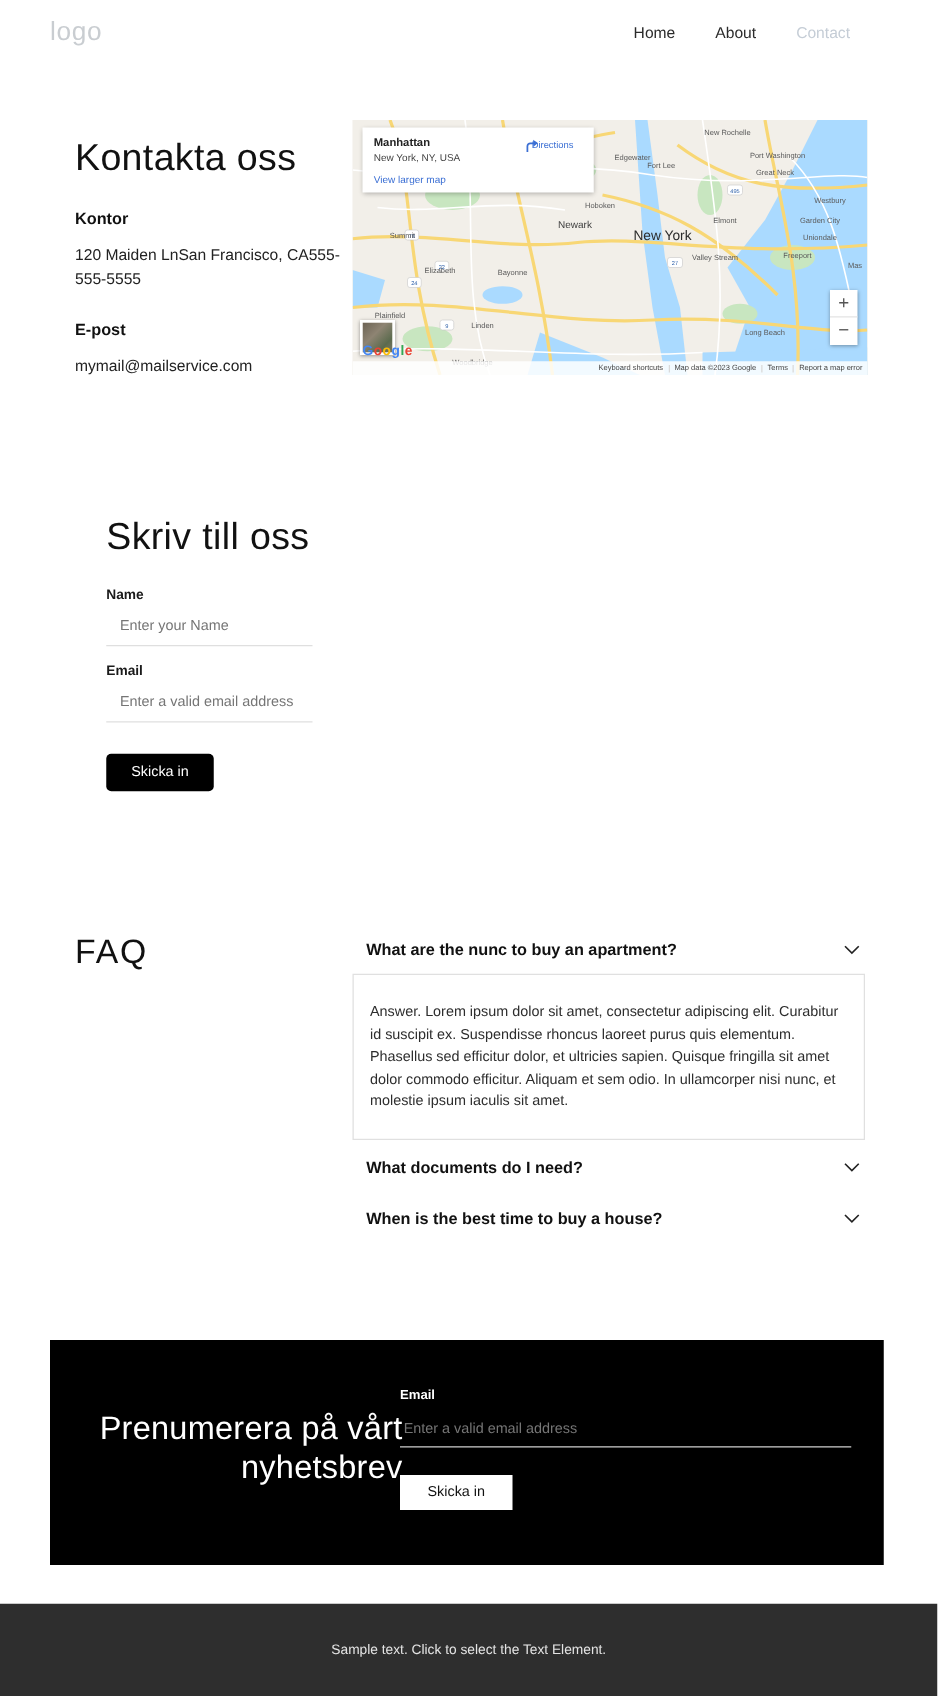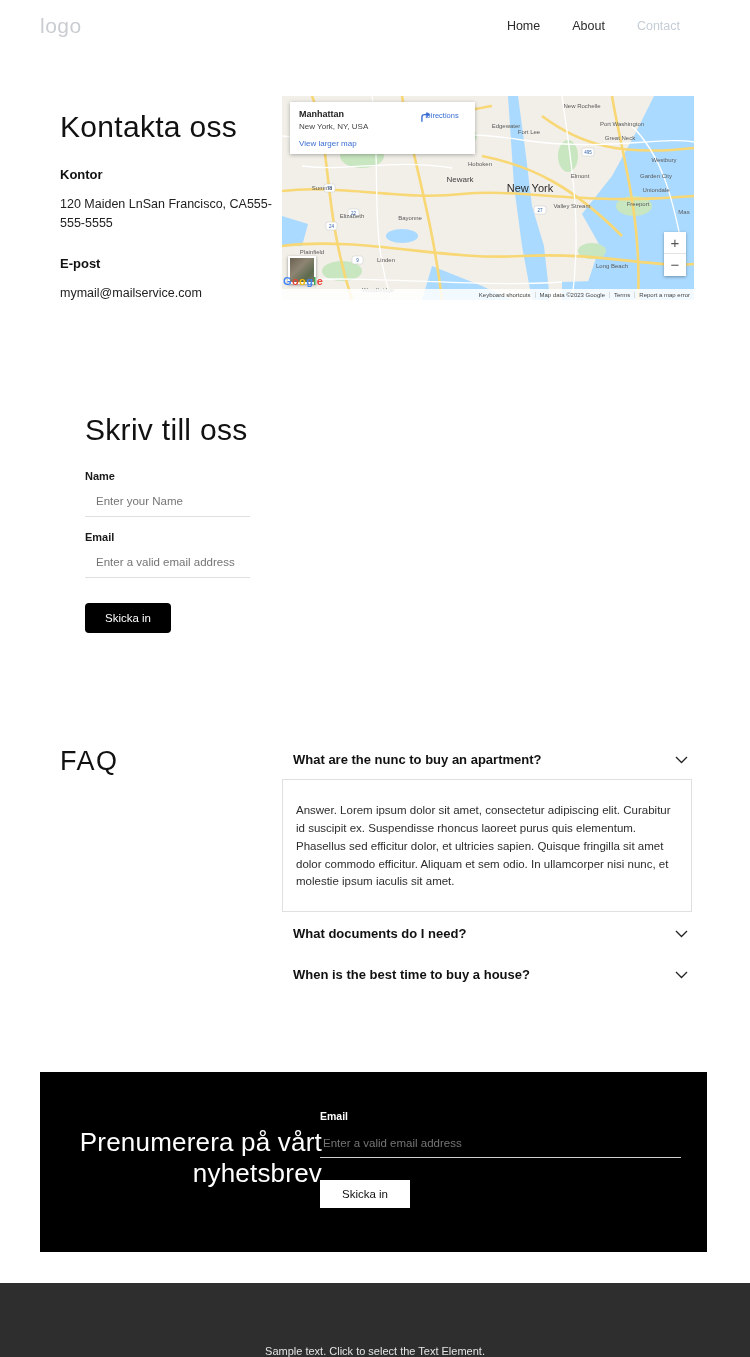--- a/index.html
+++ b/index.html
@@ -102,21 +102,21 @@
   .map-attr {
     position: absolute; left: 0; right: 0; bottom: 0; height: 11px;
     background: rgba(255,255,255,.85);
     display: flex; align-items: center; justify-content: flex-end;
     gap: 0; z-index: 5;
     font-size: 6px; color: #444;
   }
   .map-attr span { padding: 0 4px; border-left: 1px solid #d9d9d9; white-space: nowrap; }
   .map-attr span:first-child { border-left: none; }
   .gmark {
-    position: absolute; left: 1px; bottom: 13px; z-index: 6;
+    position: absolute; left: 8px; bottom: 13px; z-index: 6;
     font-size: 11px; letter-spacing: .4px; font-weight: bold;
   }
   .gmark i { font-style: normal; }
 
   
   .form-wrap { display: flex; padding: 110px 65px 0 85px; align-items: flex-start; flex-direction: column; }
   .form-left { width: 222px; flex: none; }
   .form-right { flex: 1; }
   .field { margin-bottom: 6px; }
   .flabel { font-size: 11px; font-weight: bold; color: #1a1a1a; margin-bottom: 9px; }
@@ -199,21 +199,21 @@
     font-family: "Liberation Sans", sans-serif;
     font-size: 11.5px;
     padding: 8px 22px;
     cursor: pointer;
   }
 
   
   .footer {
     position: absolute; left: 0; right: 0; bottom: 0;
     height: 74px; background: #2e2e2e;
-    display: flex; align-items: flex-end; justify-content: center;
+    display: flex; align-items: center; justify-content: center;
   }
   .footer div { font-size: 11px; color: #e4e4e4; }
 </style>
 </head>
 <body>
 
 <div class="header">
   <div class="logo">logo</div>
   <div class="nav">
     <a href="#">Home</a>

